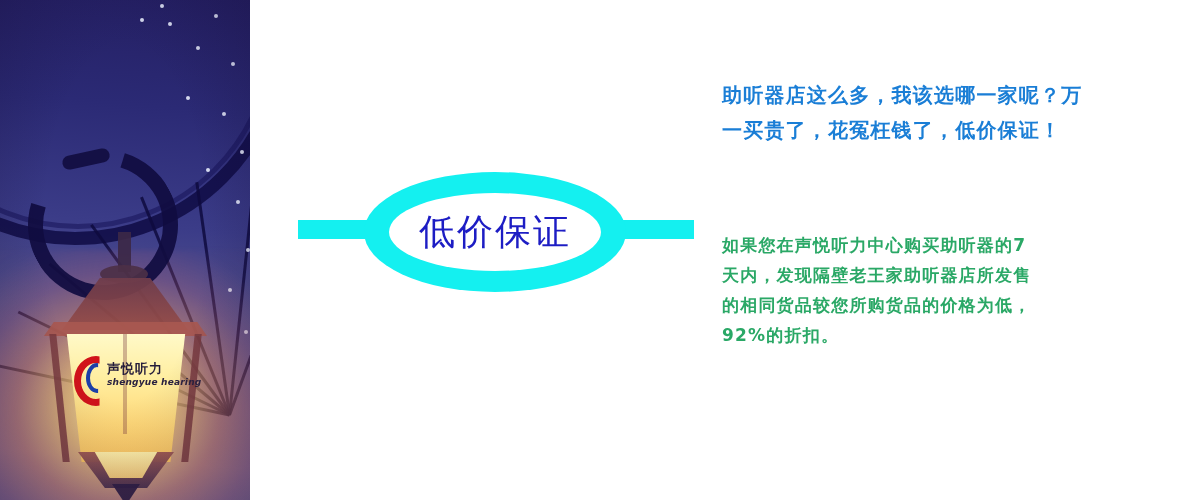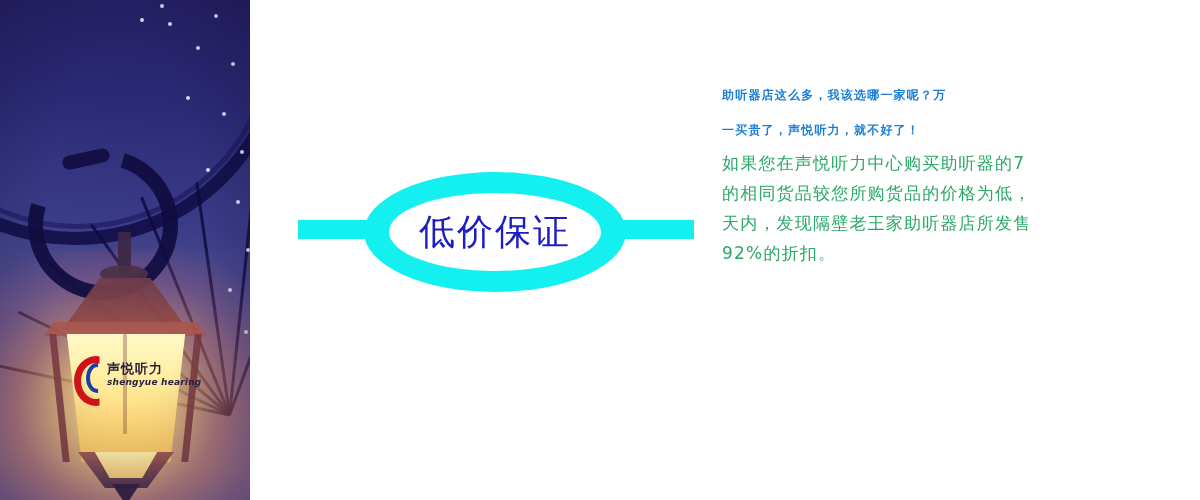--- a/index.html
+++ b/index.html
@@ -305,32 +305,33 @@
   }
 
   
   .copy {
     position: absolute;
     left: 722px; top: 78px;
     width: 440px;
   }
   .para-question {
     color: var(--blue);
-    font-size: 12px;
+    font-size: 20px;
     font-weight: bold;
     line-height: 35px;
     letter-spacing: 1.2px;
     font-family: Liberation Serif, serif;
   }
   .para-promise {
     color: var(--green);
     font-size: 17px;
-    font-weight: normal;
+    font-weight: bold;
     line-height: 30px;
     letter-spacing: 1.2px;
+    margin-top: 82px;
   }
   .para-question p, .para-promise p { white-space: nowrap; }
 
   :root {
     --cyan: #14f0f0;
     --badge-text: #1d1dc4;
     --blue: #1a7ed6;
     --green: #2aa866;
   }
 </style>
@@ -412,25 +413,25 @@
       <div class="badge-inner">
         <span class="badge-text">低价保证</span>
       </div>
     </div>
   </div>
 
   <div class="copy">
 
     <div class="para-question">
       <p>助听器店这么多，我该选哪一家呢？万</p>
-      <p>一买贵了，声悦听力，就不好了！</p>
+      <p>一买贵了，花冤枉钱了，低价保证！</p>
     </div>
 
     <div class="para-promise">
       <p>如果您在声悦听力中心购买助听器的7</p>
+      <p>天内，发现隔壁老王家助听器店所发售</p>
       <p>的相同货品较您所购货品的价格为低，</p>
-      <p>天内，发现隔壁老王家助听器店所发售</p>
       <p>92%的折扣。</p>
     </div>
 
   </div>
 
 </div>
 
 </body></html>

